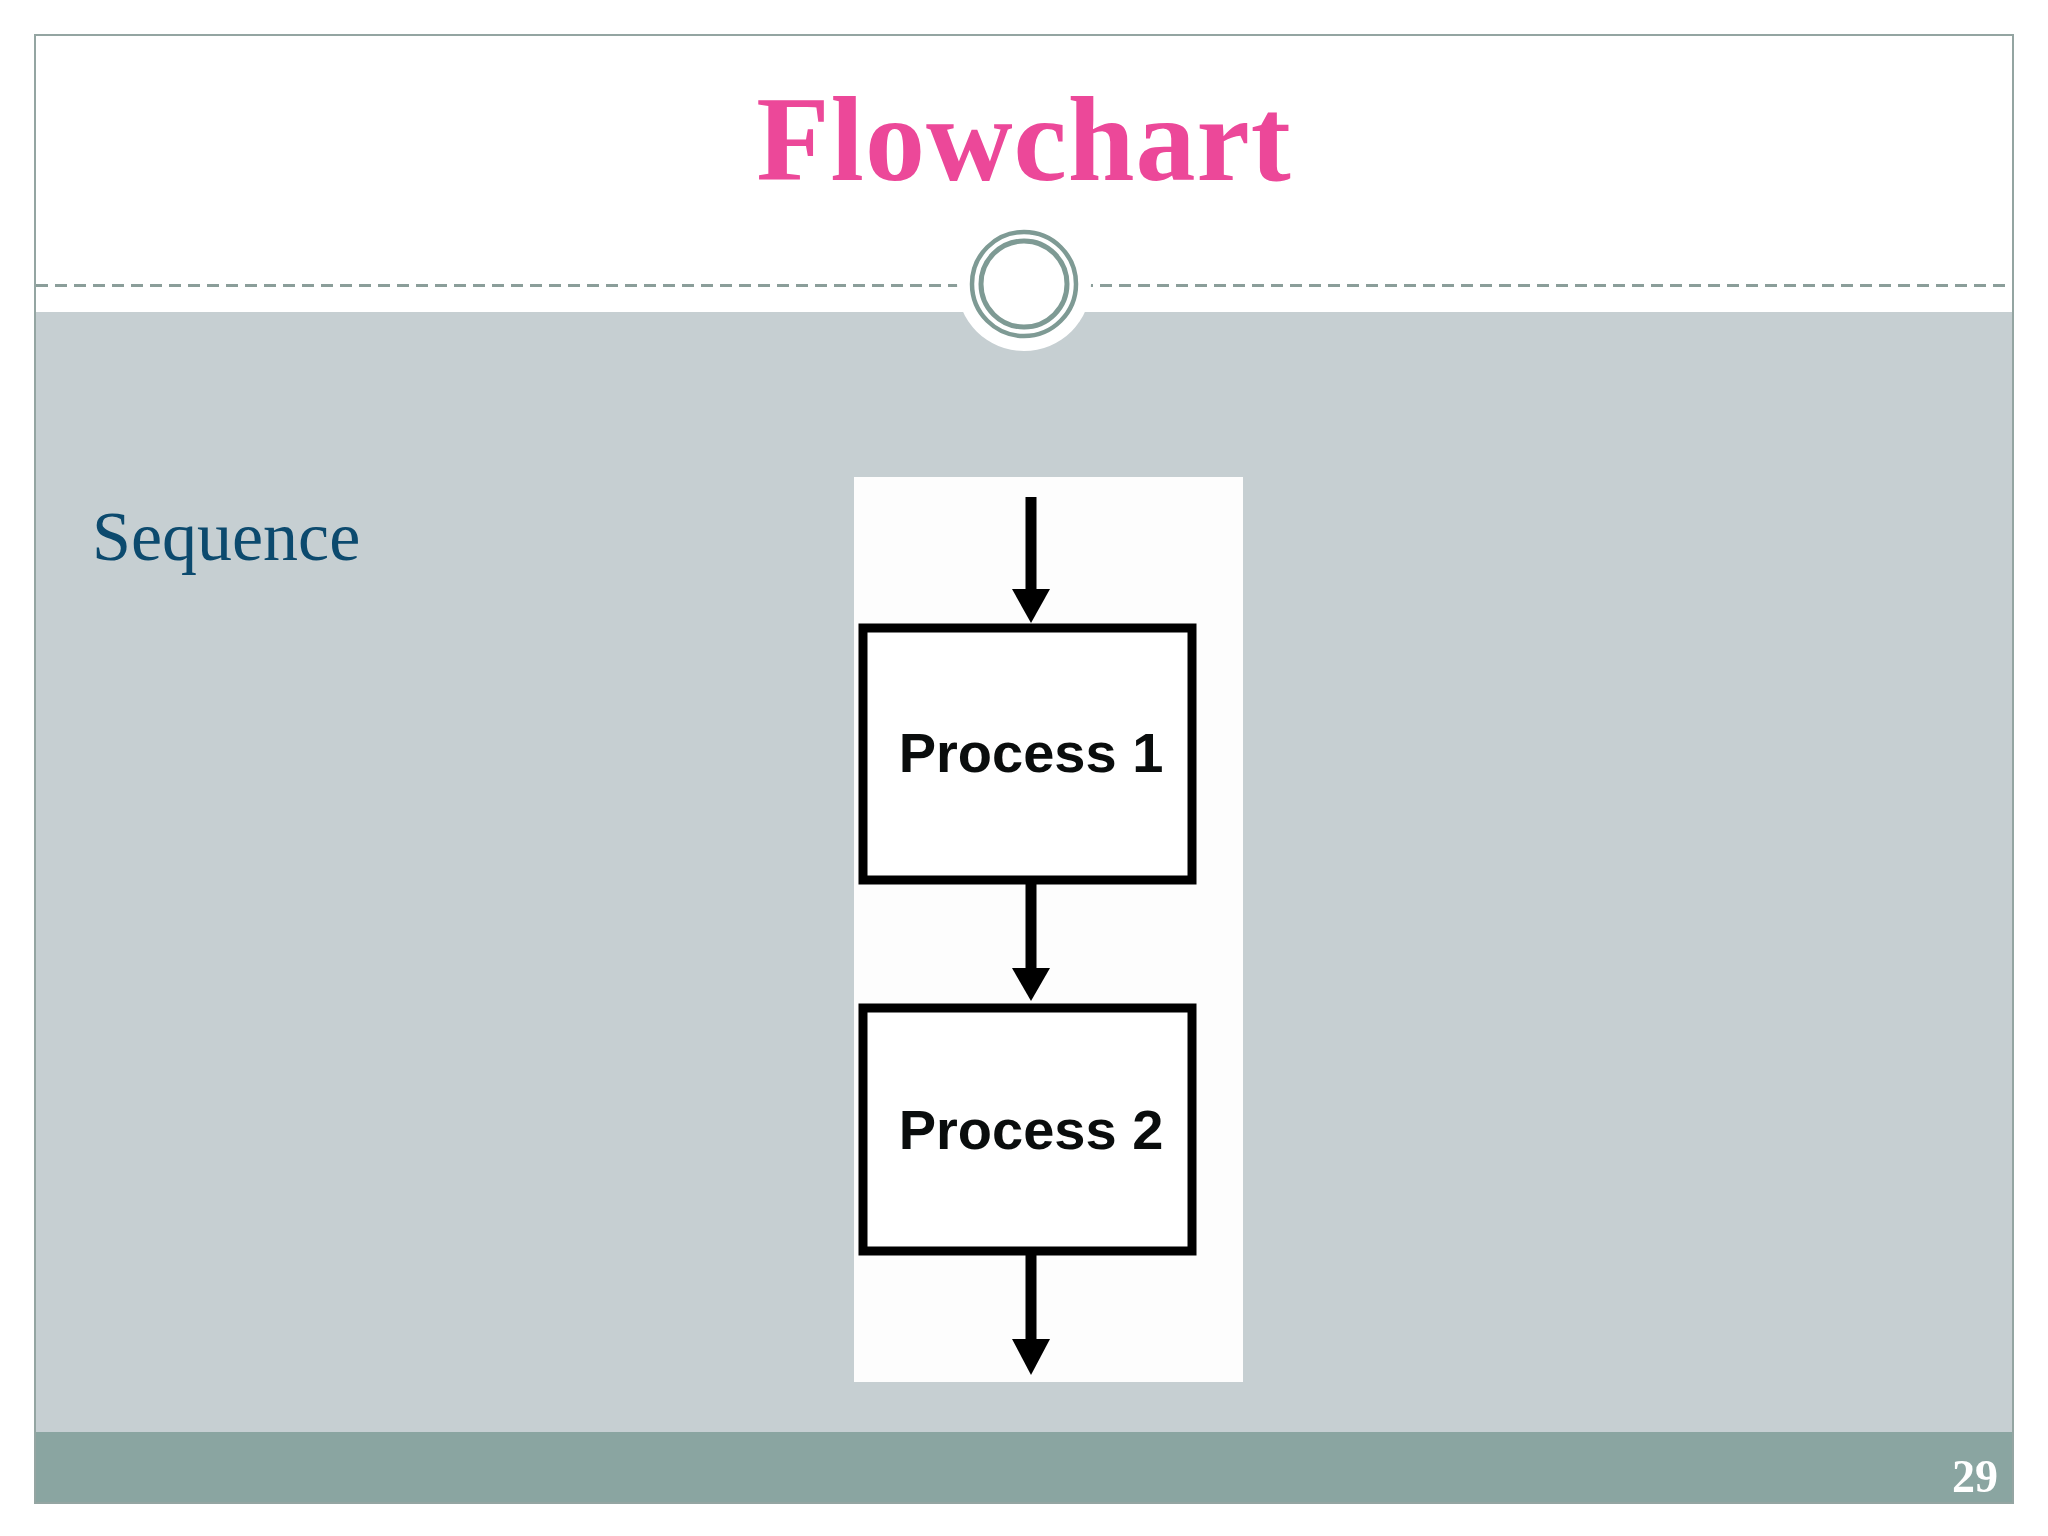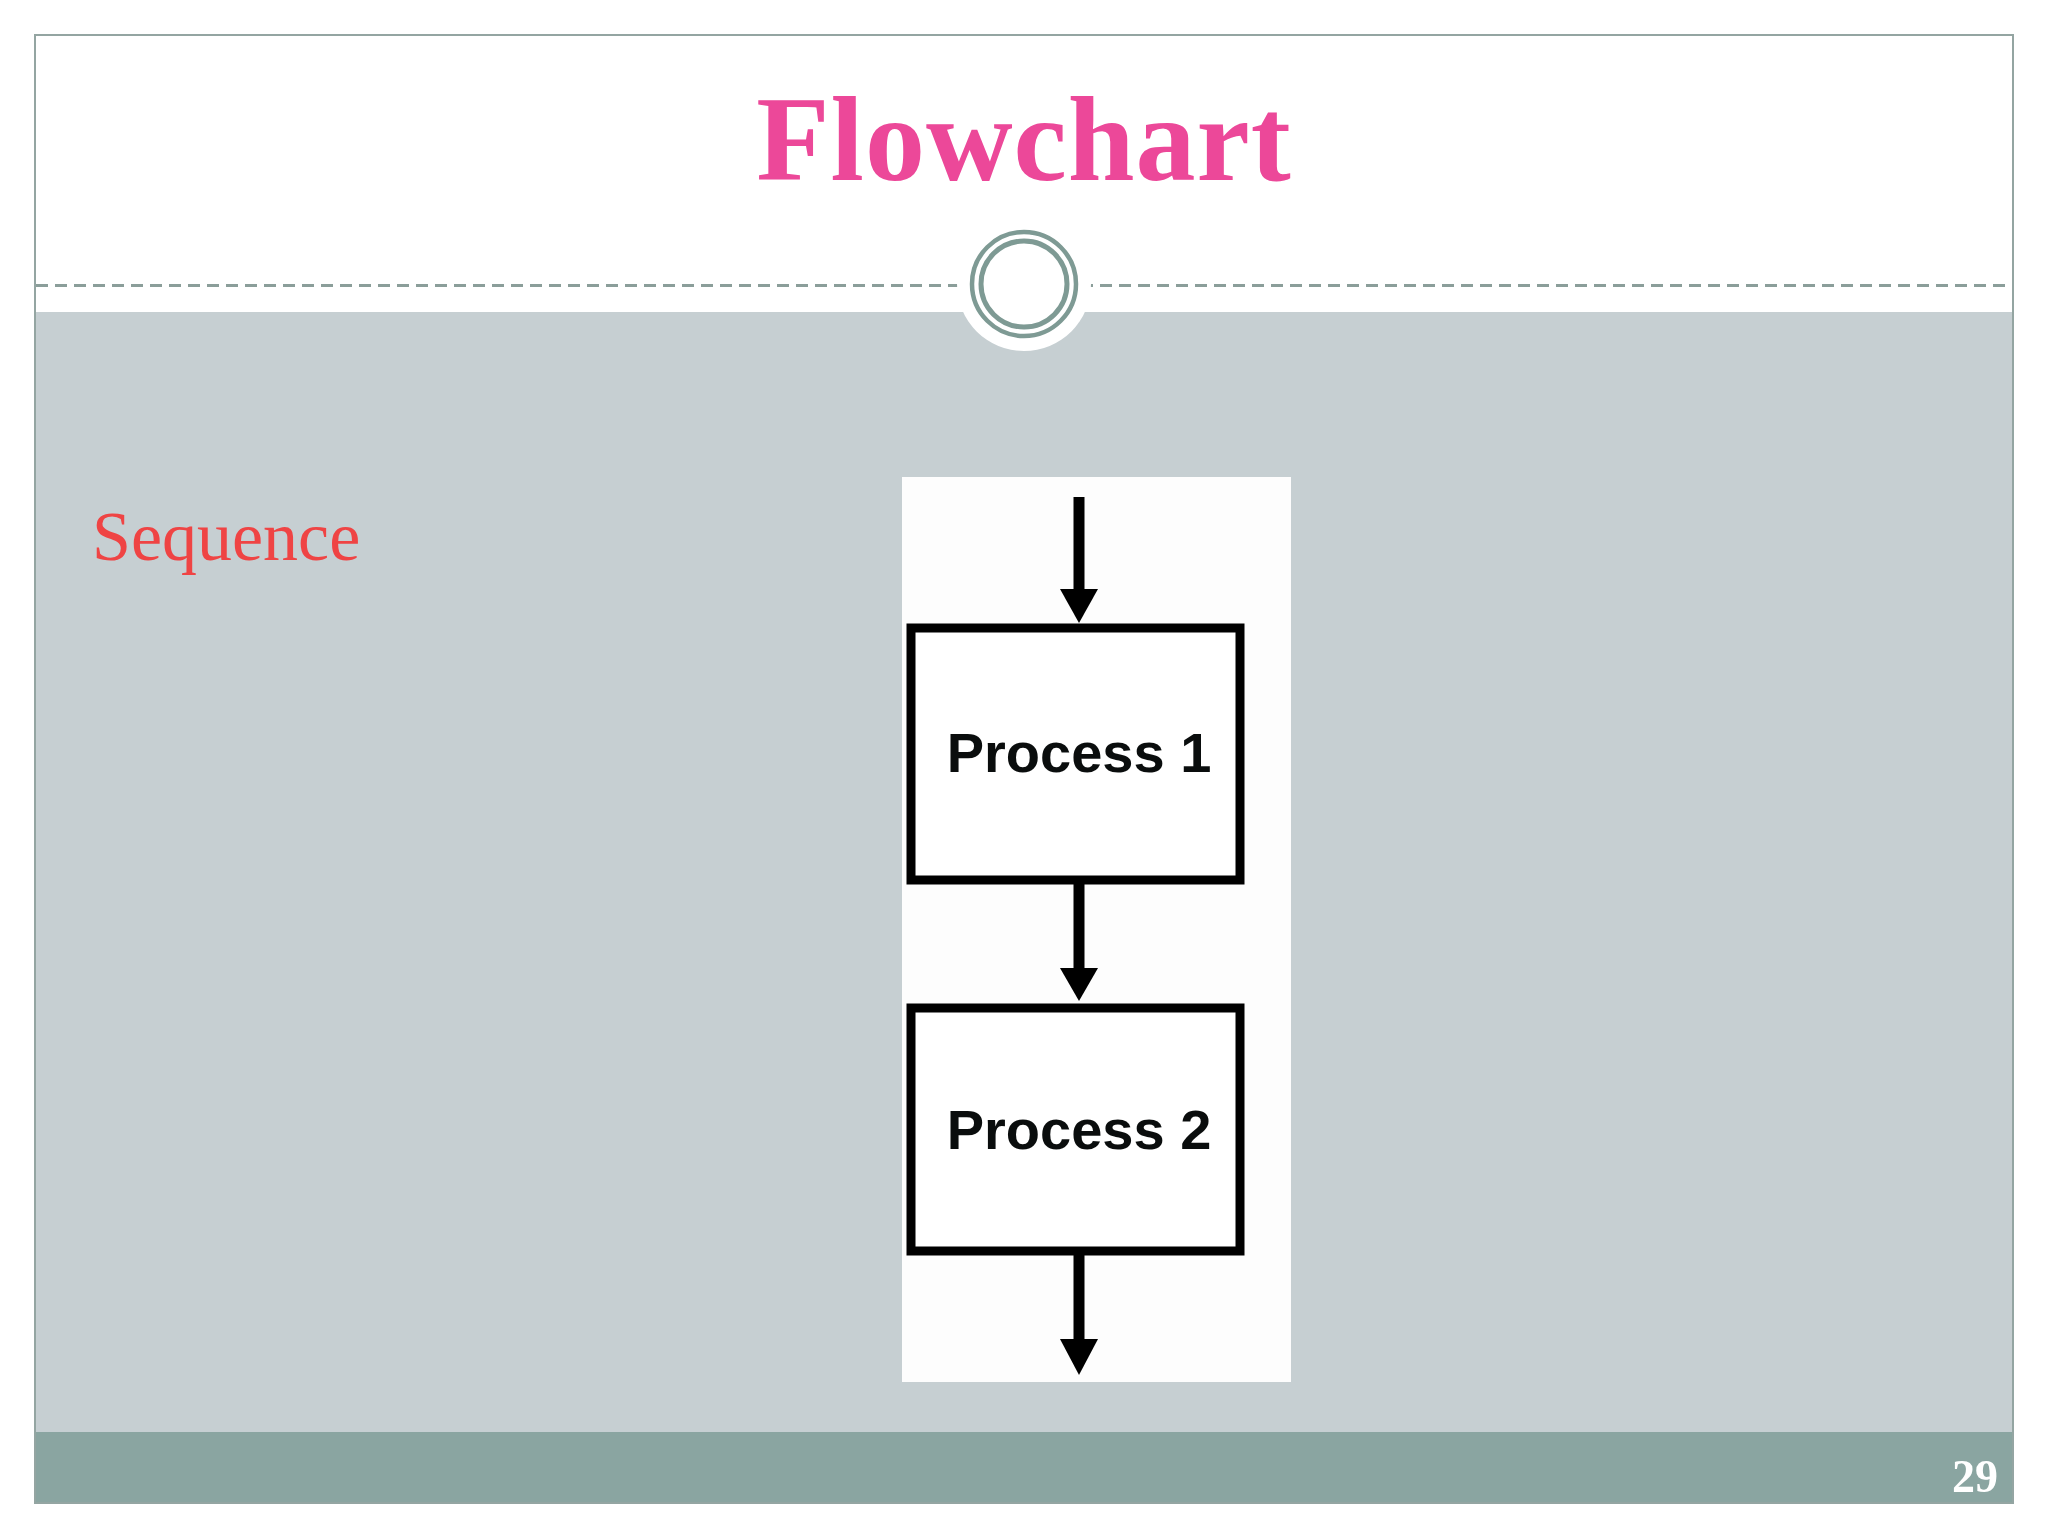--- a/index.html
+++ b/index.html
@@ -77,33 +77,32 @@
     z-index: 2;
     white-space: nowrap;
   }
   .subheading {
     position: absolute;
     left: 56px;
     top: 466px;
     font-size: 70px;
     font-weight: normal;
     line-height: 1;
-    color: #ef4444;
+    color: #0c4a6e;
     z-index: 2;
     white-space: nowrap;
   }
   .flowchart-panel {
     position: absolute;
     left: 818px;
     top: 441px;
     width: 389px;
     height: 905px;
     background: #fdfdfd;
     z-index: 2;
-    margin-left: 48px;
   }
   .flowchart-panel svg {
     display: block;
     width: 354px;
     height: 905px;
   }
   .process-label-text {
     font-family: "Liberation Sans", sans-serif;
     font-weight: bold;
     font-size: 56px;

